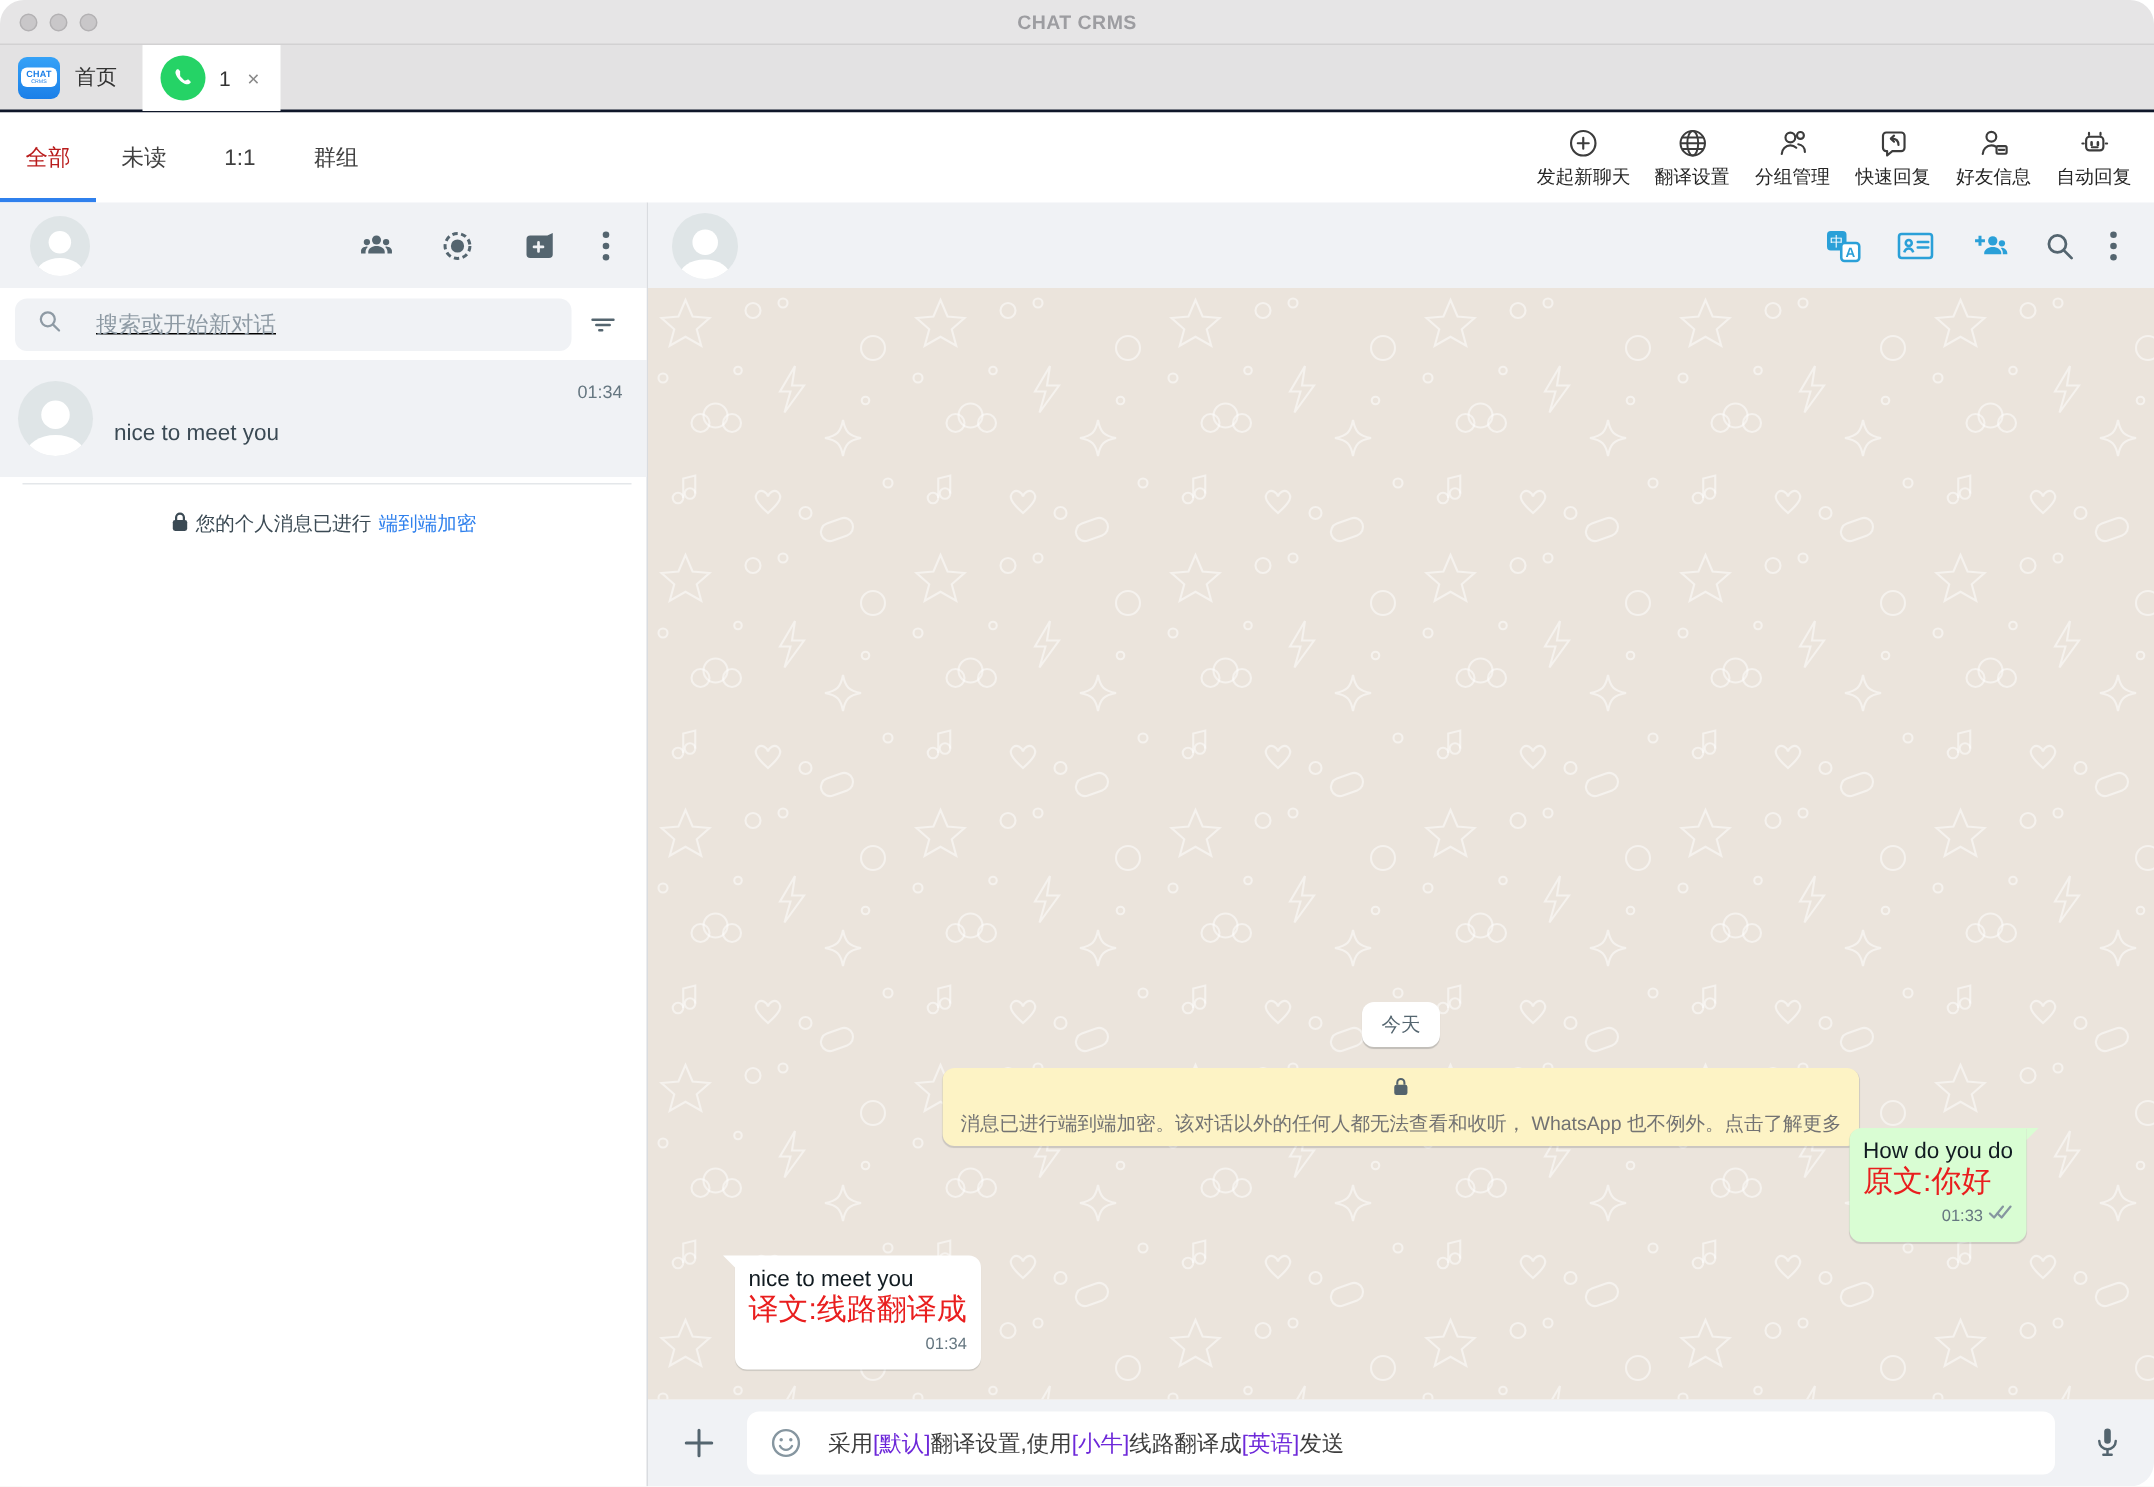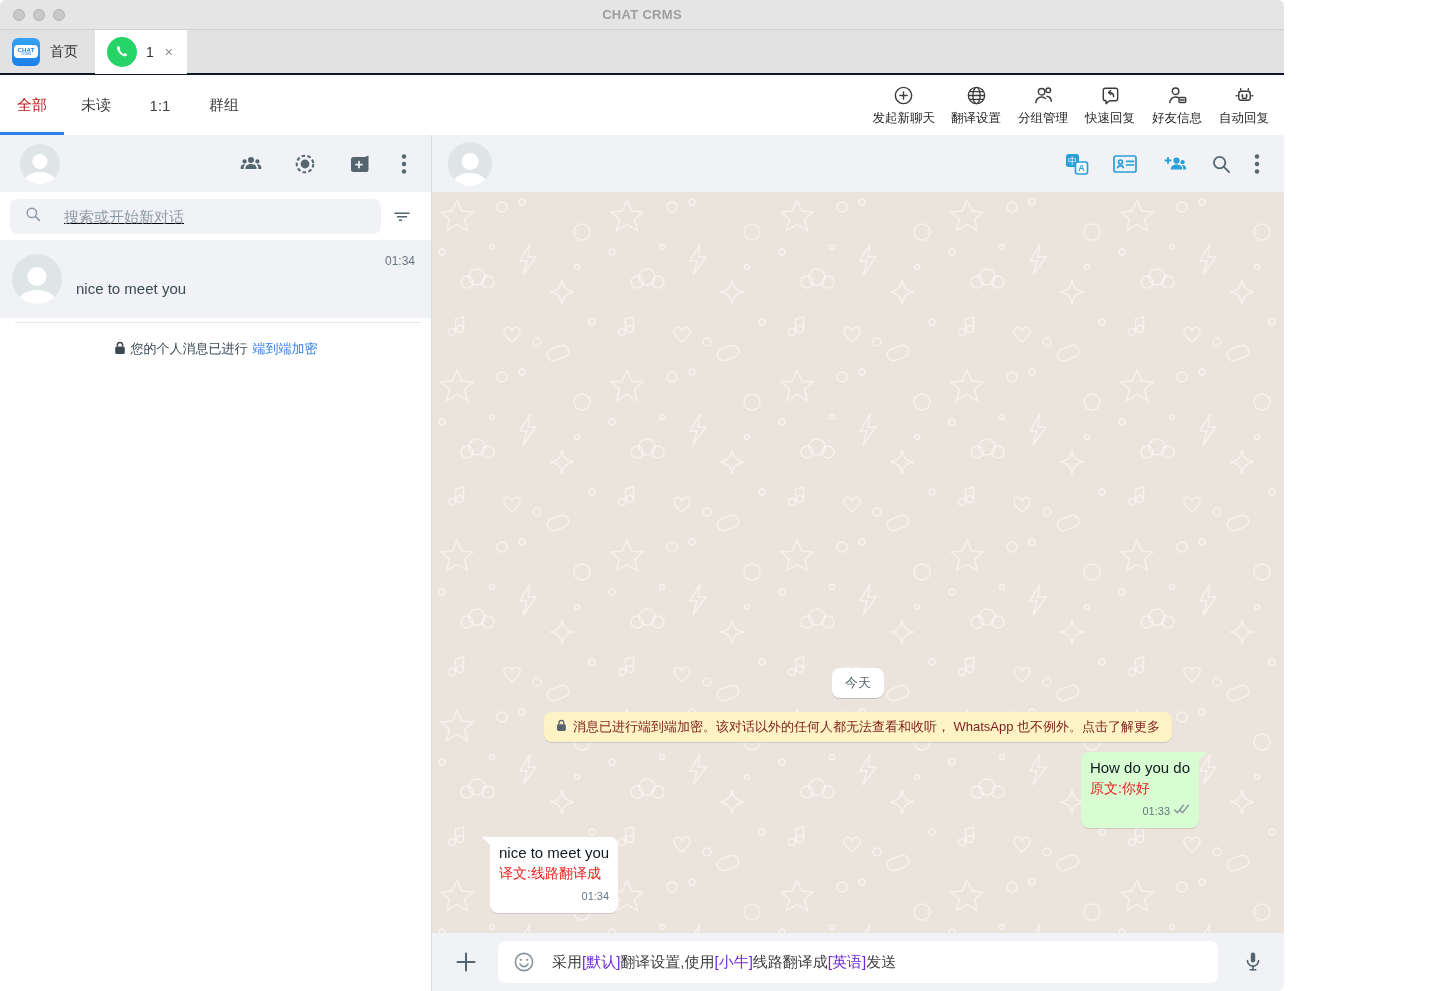--- a/index.html
+++ b/index.html
@@ -1,17 +1,17 @@
 <!DOCTYPE html>
 <html><head>
 <meta charset="utf-8">
 <style>
   * { margin:0; padding:0; box-sizing:border-box; }
   html,body { width:1436px; height:991px; background:#fff; font-family:"Liberation Sans", sans-serif; }
-  .window { position:relative; width:1284px; height:991px; border-radius:6px; overflow:hidden; background:#fff; }
+  .window { position:relative; width:1436px; height:991px; border-radius:16px; overflow:hidden; background:#fff; }
 
   
   .titlebar { height:30px; background:#e6e5e6; border-bottom:1px solid #d2d1d2; display:flex; align-items:center; position:relative; }
   .traffic { display:flex; gap:8px; padding-left:13px; }
   .traffic span { width:12px; height:12px; border-radius:50%; background:#c9c7c9; border:1px solid #b3b1b3; display:block; }
   .win-title { position:absolute; left:0; right:0; text-align:center; font-size:13px; font-weight:700; color:#9d9da1; letter-spacing:.3px; }
 
   
   .tabstrip { height:45px; background:#e3e2e3; border-bottom:2px solid #0f172a; display:flex; align-items:stretch; }
   .tab { display:flex; align-items:center; gap:10px; padding:0 12px; cursor:pointer; }
@@ -70,23 +70,23 @@
 
   
   .ch-header { height:57px; background:#f0f2f5; display:flex; align-items:center; padding:0 24px 0 16px; }
   .ch-icons { margin-left:auto; display:flex; align-items:center; gap:22px; }
 
   
   .wallpaper { position:relative; flex:1; background:#ebe4dc; overflow:hidden; }
   .doodle-bg { position:absolute; inset:0; width:100%; height:100%; }
   .msg-layer { position:absolute; inset:0; }
   .date-badge { position:absolute; top:476px; left:50%; transform:translateX(-50%); background:#fff; color:#54656f; font-size:13px; padding:6px 13px; border-radius:8px; box-shadow:0 1px .5px rgba(11,20,26,.18); }
-  .banner { position:absolute; top:520px; left:50%; transform:translateX(-50%); background:#fdf3c5; color:#7f1d1d; font-size:13px; padding:6px 12px; border-radius:8px; box-shadow:0 1px .5px rgba(11,20,26,.14); display:flex; align-items:center; gap:6px; white-space:nowrap; cursor:pointer; }
+  .banner { position:absolute; top:520px; left:50%; transform:translateX(-50%); background:#fdf3c5; color:#737373; font-size:13px; padding:6px 12px; border-radius:8px; box-shadow:0 1px .5px rgba(11,20,26,.14); display:flex; align-items:center; gap:6px; white-space:nowrap; cursor:pointer;flex-direction:column; }
   .bubble-msg { position:absolute; border-radius:8px; padding:6px 9px 7px; box-shadow:0 1px .5px rgba(11,20,26,.13); font-size:15px; color:#111b21; line-height:20px; }
-  .bubble-msg .note { color:#e91e1e; font-size:14px; line-height:21px; }
+  .bubble-msg .note { color:#e91e1e; font-size:20px; line-height:21px; }
   .bubble-msg .meta { display:flex; justify-content:flex-end; align-items:center; gap:3px; font-size:11px; color:#667781; margin-top:2px; }
   .msg-out { top:560px; right:85px; background:#d9fdd3; border-top-right-radius:0; }
   .msg-out::after { content:""; position:absolute; top:0; right:-8px; border-left:8px solid #d9fdd3; border-bottom:8px solid transparent; }
   .msg-in { top:645px; left:58px; background:#fff; border-top-left-radius:0; }
   .msg-in::after { content:""; position:absolute; top:0; left:-8px; border-right:8px solid #fff; border-bottom:8px solid transparent; }
 
   
   .composer { height:58px; background:#f0f2f5; display:flex; align-items:center; padding:0 16px 0 22px; gap:20px; }
   .composer-input { flex:1; height:42px; background:#fff; border-radius:8px; display:flex; align-items:center; padding:0 14px; gap:16px; }
   .ph { font-size:15px; color:#3d3d3d; white-space:nowrap; overflow:hidden; }

